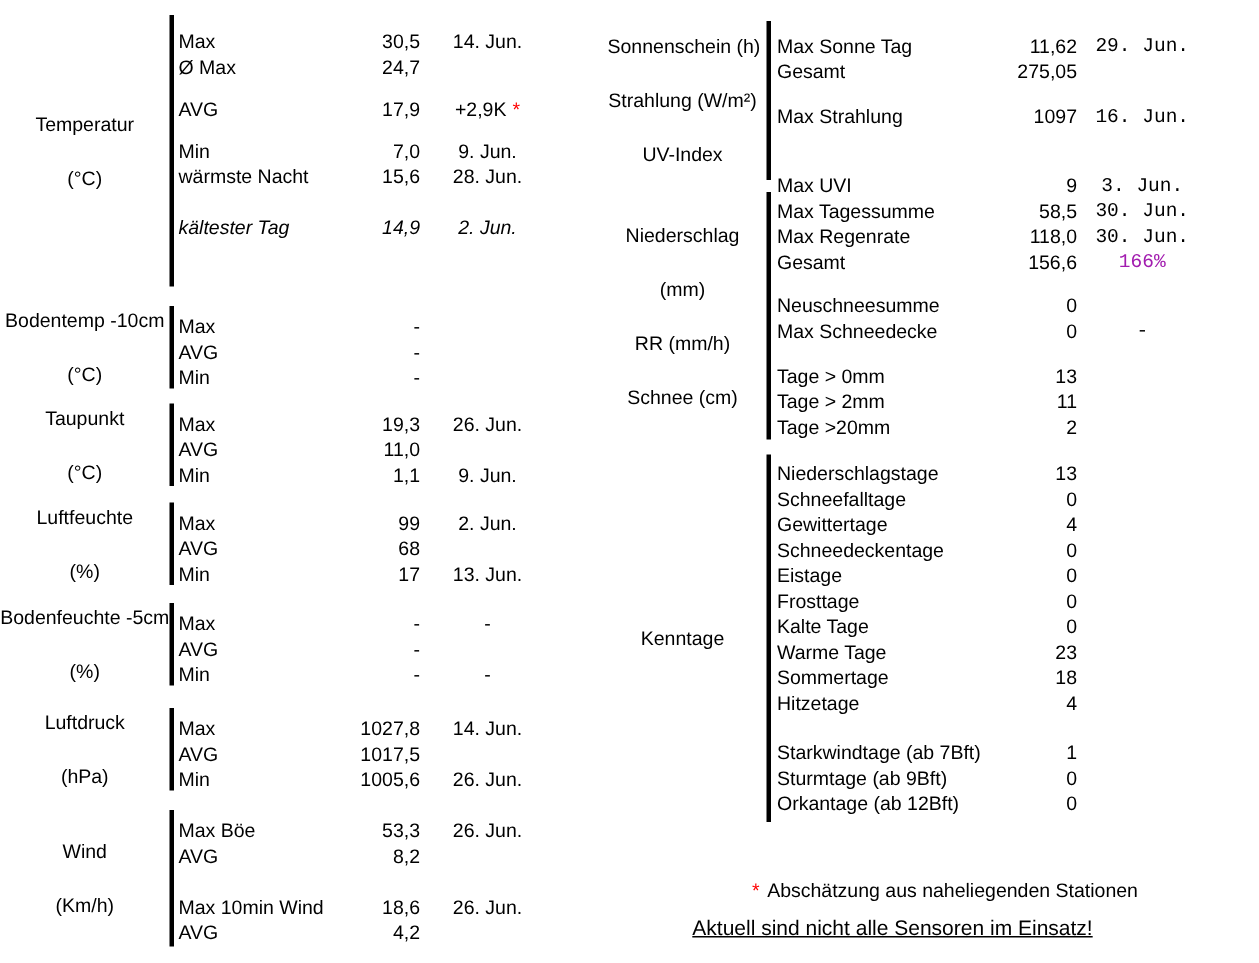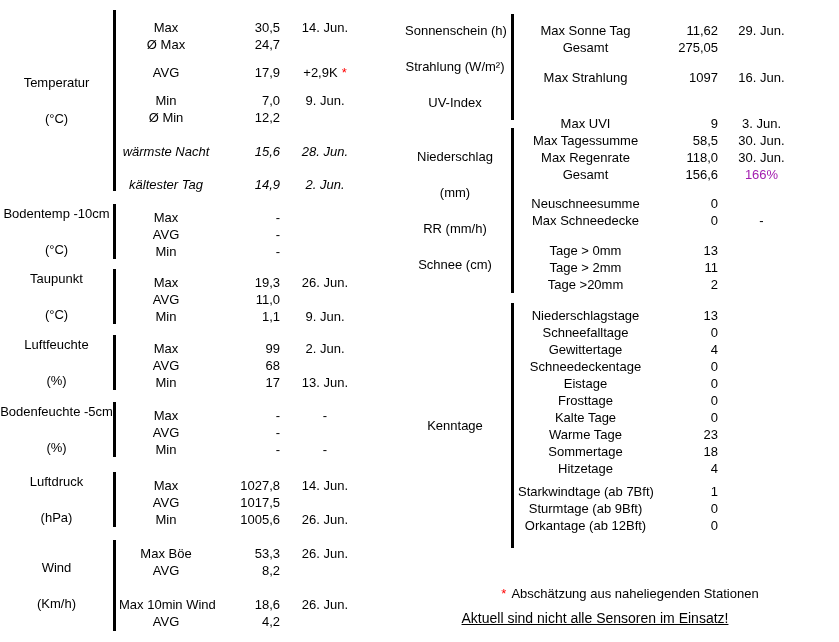--- a/index.html
+++ b/index.html
@@ -18,43 +18,43 @@
   }
   .L .cat{width:113px;}
   .R .cat{width:100px;}
   .bar{position:absolute;top:0;bottom:0;width:3px;background:#000;}
   .L .bar{left:113px;}
   .R .bar{left:106px;}
   .rows{position:absolute;display:flex;flex-direction:column;}
   .L .rows{left:119px;}
   .R .rows{left:113px;}
   .row{display:flex;height:17px;line-height:17px;white-space:nowrap;}
-  .rl{text-align:center;}
+  .rl{text-align:left;}
   .rv{text-align:right;}
   .rd{text-align:center;}
   .L .rl{width:94px;}
   .L .rv{width:67px;}
   .L .rd{width:90px;}
   .R .rl{width:135px;}
   .R .rv{width:65px;}
-  .R .rd{width:87px;}
+  .R .rd{width:87px;font-family:Liberation Mono, monospace;}
   .star{color:#ff0000;}
   .star:not(:empty){margin-left:4px;}
   
   #sec-temperatur .row:nth-of-type(3){margin-top:11px;}
   #sec-temperatur .row:nth-of-type(4){margin-top:11px;}
   #sec-temperatur .row:nth-of-type(6){margin-top:17px;font-style:italic;}
   #sec-temperatur .row:nth-of-type(7){margin-top:16px;font-style:italic;}
   #sec-wind .row:nth-of-type(3){margin-top:17px;}
   #sec-sonne .row:nth-of-type(3){margin-top:13px;}
   #sec-sonne .row:nth-of-type(4){margin-top:29px;}
   #sec-nied .row:nth-of-type(4){margin-top:12px;}
   #sec-nied .row:nth-of-type(6){margin-top:13px;}
   #sec-nied .row:nth-of-type(3) .rd{color:#a21caf;}
-  #sec-kenn .row:nth-of-type(11){margin-top:6px;}
+  #sec-kenn .row:nth-of-type(11){margin-top:16px;}
   .note1{position:absolute;top:586px;left:455px;width:350px;text-align:center;}
   .note1 .fstar{color:#ff0000;margin-right:5px;}
   .note2{
     position:absolute;top:610px;left:405px;width:380px;text-align:center;
     font-size:14px;text-decoration:underline;
   }
 </style>
 </head>
 <body>
 
@@ -82,25 +82,20 @@
           <span class="rl">AVG</span>
           <span class="rv">17,9</span>
           <span class="rd"><span>+2,9K</span><span class="star">*</span></span>
         </div>
         <div class="row">
           <span class="rl">Min</span>
           <span class="rv">7,0</span>
           <span class="rd"><span>9. Jun.</span><span class="star"></span></span>
         </div>
         <div class="row">
-          <span class="rl">Ø Min</span>
-          <span class="rv">12,2</span>
-          <span class="rd"><span></span><span class="star"></span></span>
-        </div>
-        <div class="row">
           <span class="rl">wärmste Nacht</span>
           <span class="rv">15,6</span>
           <span class="rd"><span>28. Jun.</span><span class="star"></span></span>
         </div>
         <div class="row">
           <span class="rl">kältester Tag</span>
           <span class="rv">14,9</span>
           <span class="rd"><span>2. Jun.</span><span class="star"></span></span>
         </div>
       </div>

